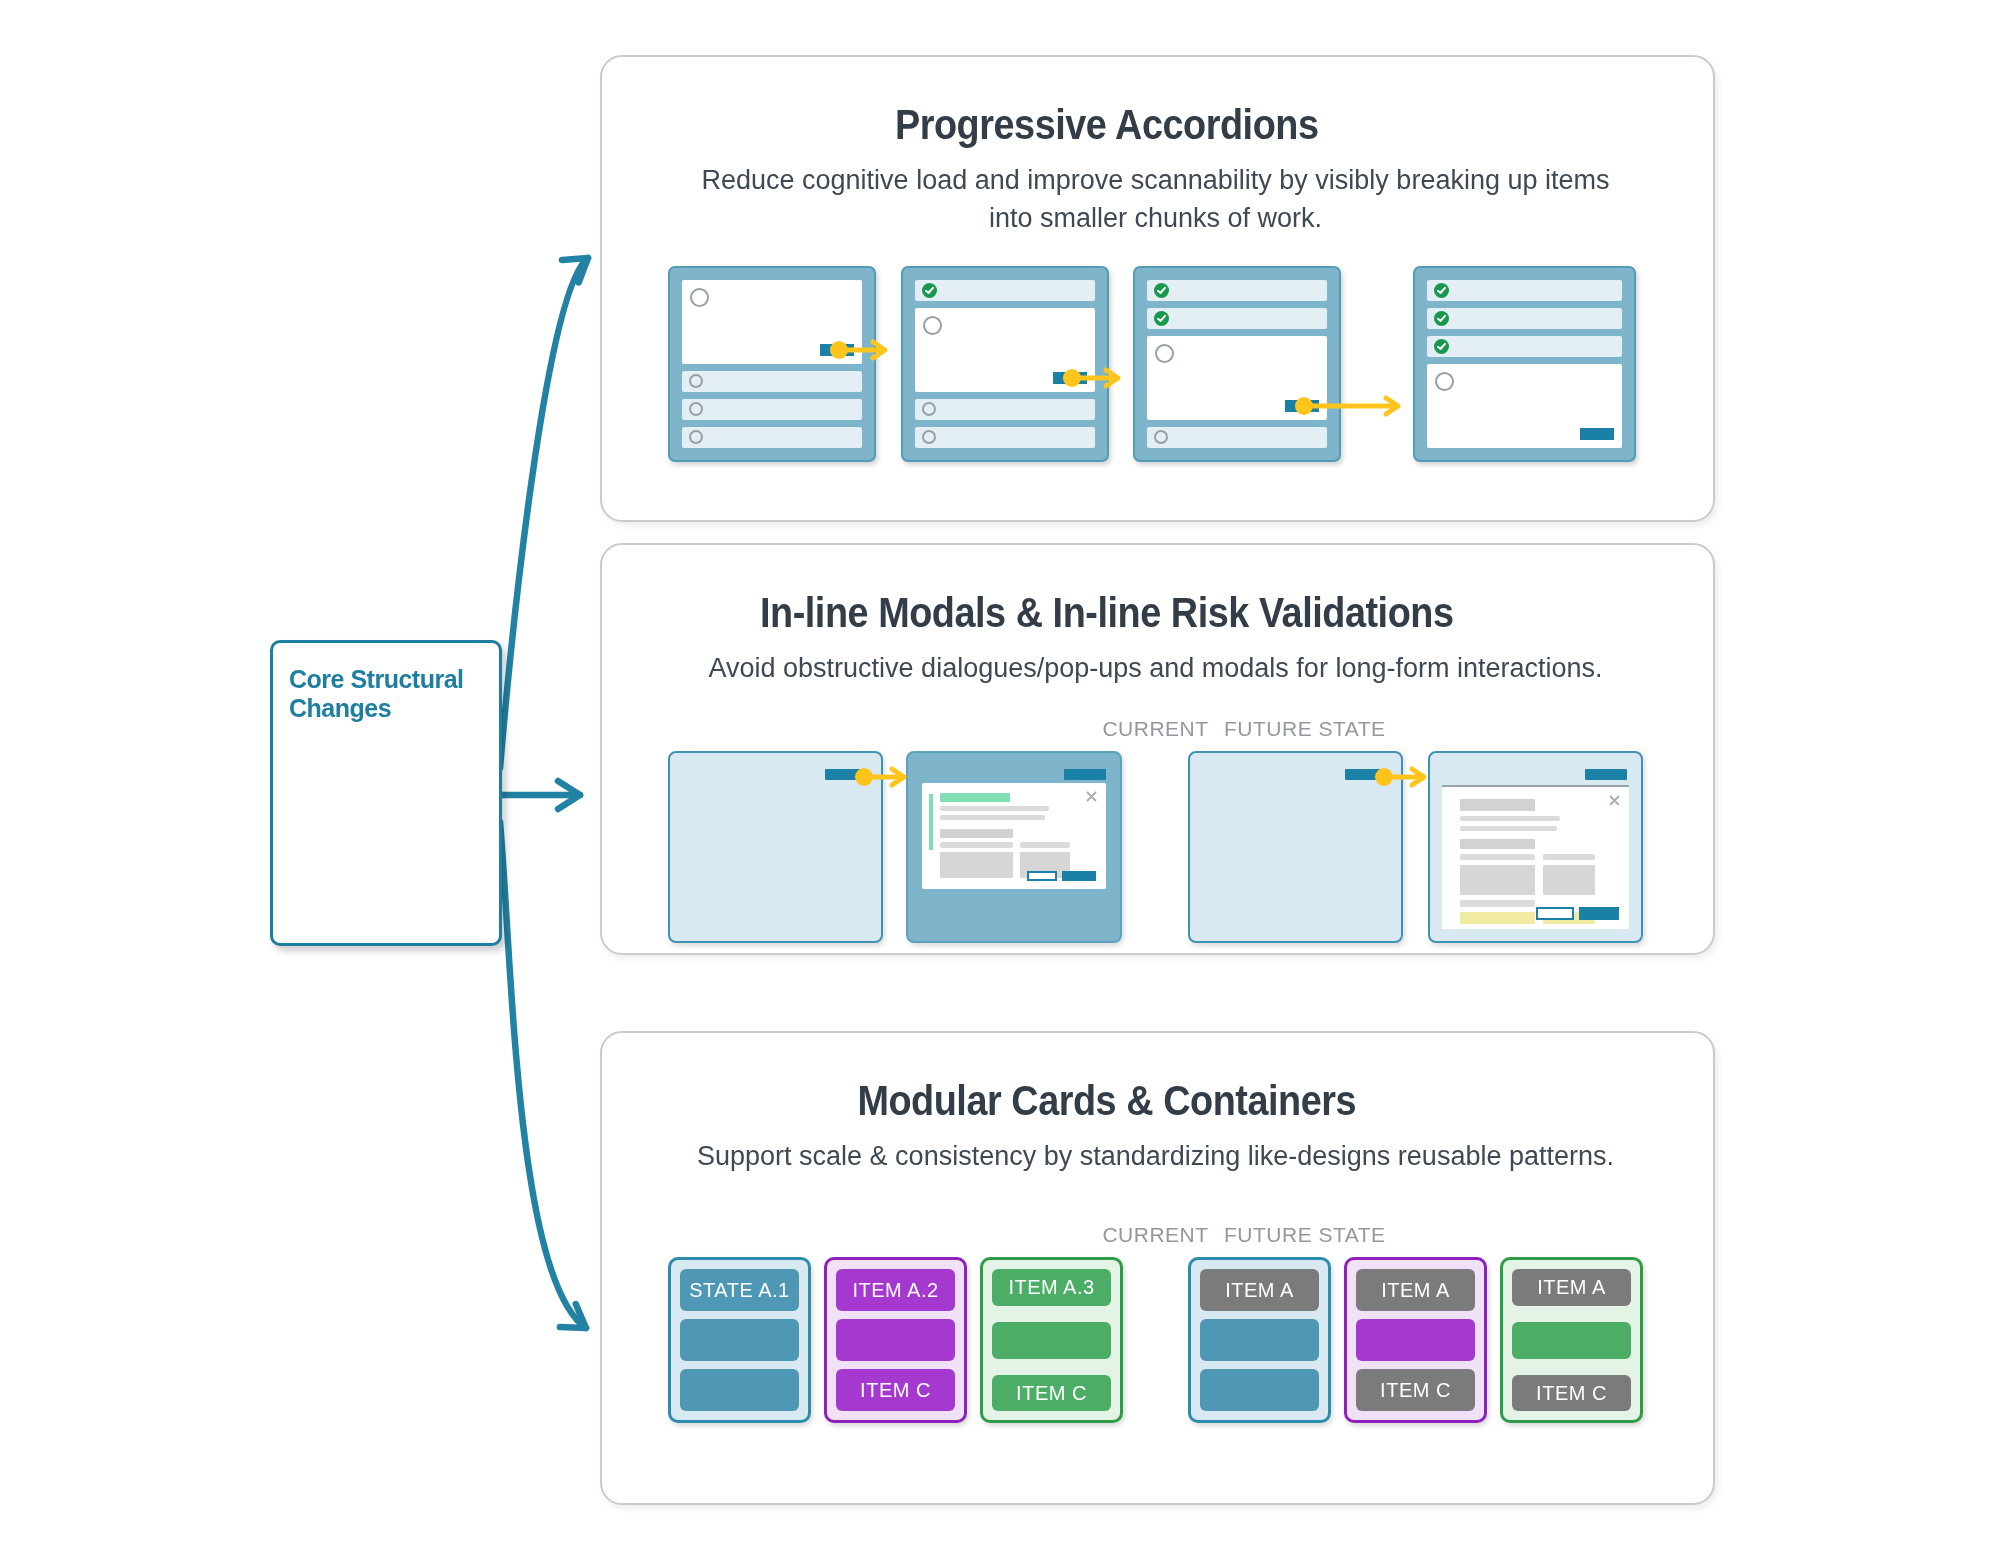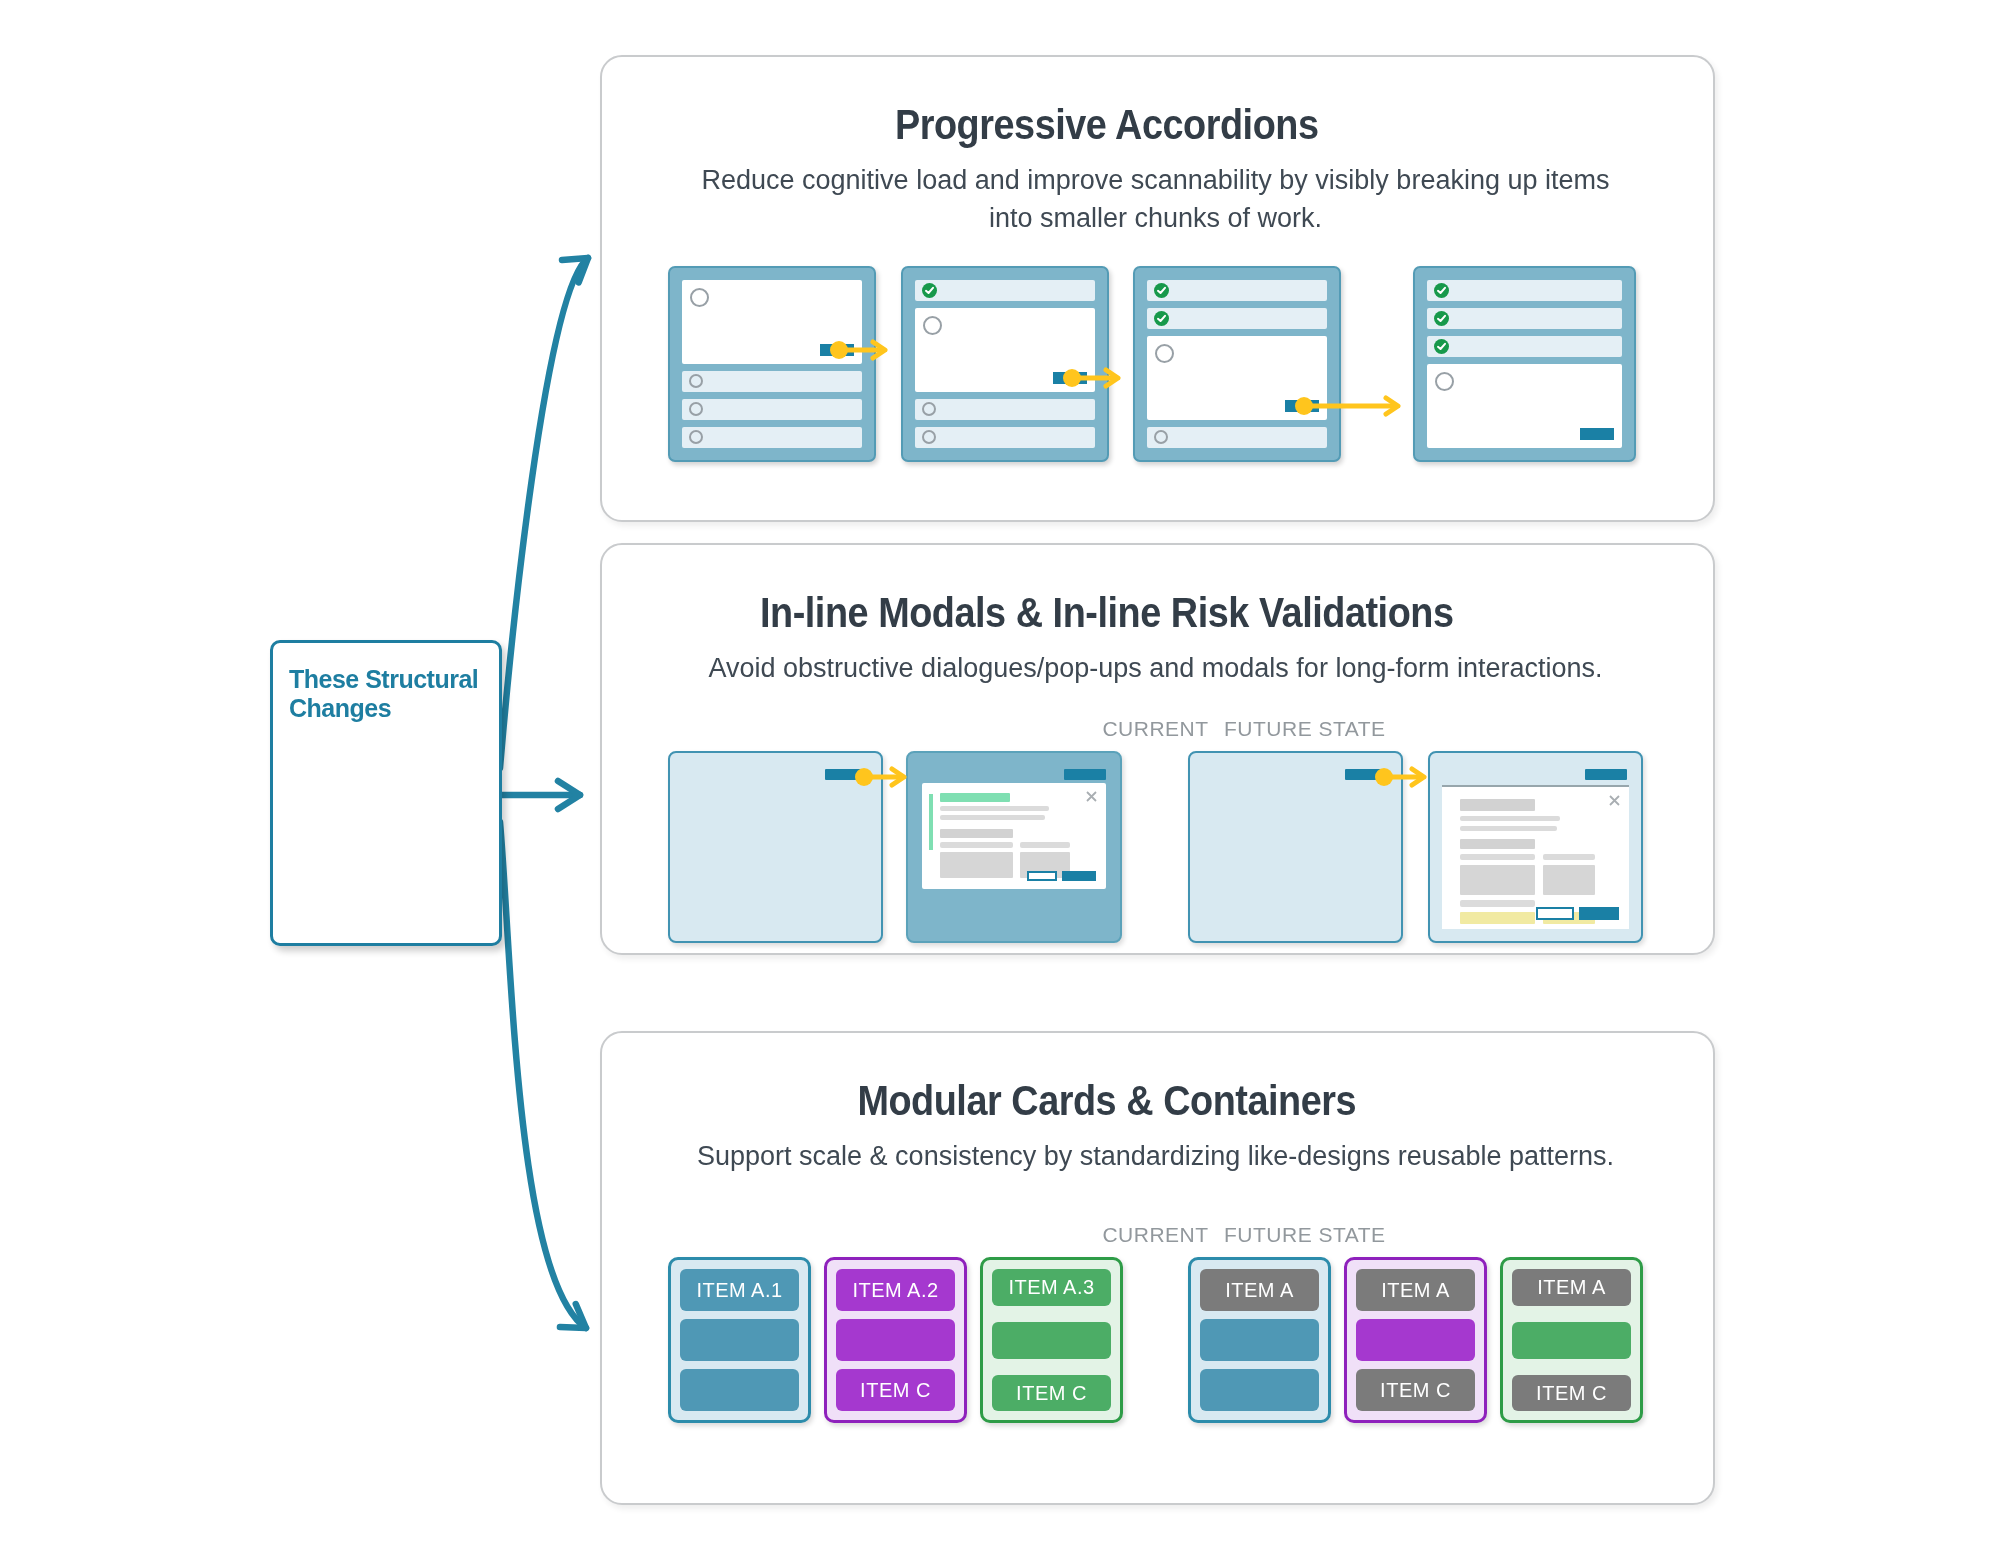--- a/index.html
+++ b/index.html
@@ -104,21 +104,21 @@
       <marker id="head" markerUnits="userSpaceOnUse" markerWidth="44" markerHeight="44" refX="32" refY="22" orient="auto">
         <path d="M10,8 L32,22 L10,36" fill="none" stroke="#2282A3" stroke-width="6.5" stroke-linecap="round" stroke-linejoin="round"></path>
       </marker>
     </defs>
     <path d="M 500 768 C 510 650, 545 290, 588 258" fill="none" stroke="#2282A3" stroke-width="6.5" stroke-linecap="round" marker-end="url(#head)"></path>
     <path d="M 500 795 L 580 795" fill="none" stroke="#2282A3" stroke-width="6.5" stroke-linecap="round" marker-end="url(#head)"></path>
     <path d="M 500 822 C 512 960, 516 1280, 586 1328" fill="none" stroke="#2282A3" stroke-width="6.5" stroke-linecap="round" marker-end="url(#head)"></path>
   </svg>
 
   <aside class="note">
-    <h3>These Structural Changes</h3>
+    <h3>Core Structural Changes</h3>
   </aside>
 
   <section class="panel p1">
     <h2>Progressive Accordions</h2>
     <p class="desc">Reduce cognitive load and improve scannability by visibly breaking up items
 into smaller chunks of work.</p>
     <div class="acc-row-wrap" id="accordion-row">
         <div class="acc-card">
           <div class="acc-active">
           <span class="ring lg"></span>
@@ -318,21 +318,21 @@
   <section class="panel p3">
     <h2>Modular Cards &amp; Containers</h2>
     <p class="desc">Support scale &amp; consistency by standardizing like-designs reusable patterns.</p>
     <div class="sub-labels">
       <span>CURRENT</span>
       <span class="future">FUTURE STATE</span>
     </div>
     <div class="cards-row">
       <div class="cards-group" id="cards-current">
           <div class="mcard t-blue">
-            <div class="mitem">ITEM A.1</div>
+            <div class="mitem">STATE A.1</div>
             <div class="mitem"></div>
             <div class="mitem"></div>
           </div>
           <div class="mcard t-purple">
             <div class="mitem">ITEM A.2</div>
             <div class="mitem"></div>
             <div class="mitem">ITEM C</div>
           </div>
           <div class="mcard t-green">
             <div class="mitem">ITEM A.3</div>

